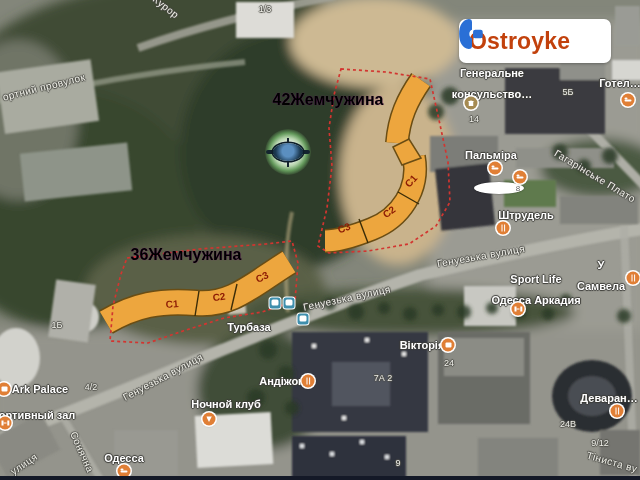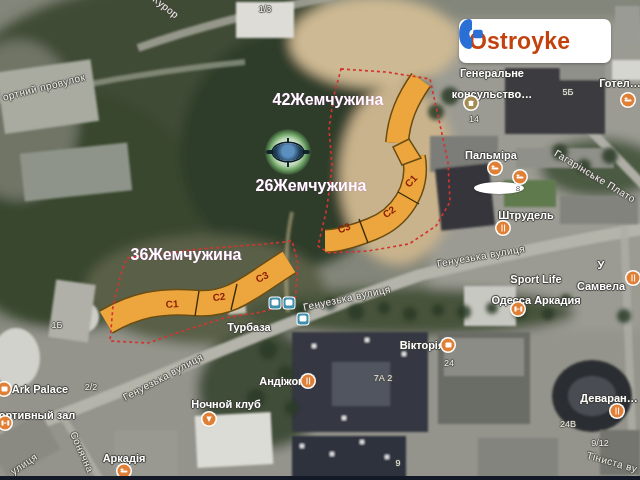--- a/index.html
+++ b/index.html
@@ -11,21 +11,21 @@
   .street{position:absolute;color:#f3f3ec;font-size:10px;letter-spacing:.5px;white-space:nowrap;
           text-shadow:1px 0 1px #4a4a45,-1px 0 1px #4a4a45,0 1px 1px #4a4a45,0 -1px 1px #4a4a45;}
   .poi{position:absolute;color:#fff;font-size:11px;font-weight:bold;text-align:center;
        white-space:pre-line;line-height:21px;
        text-shadow:1px 0 1px #3c3c38,-1px 0 1px #3c3c38,0 1px 1px #3c3c38,0 -1px 1px #3c3c38;}
   .num{position:absolute;color:#f0f0ea;font-size:9px;white-space:nowrap;
        text-shadow:1px 0 1px #50504a,-1px 0 1px #50504a,0 1px 1px #50504a,0 -1px 1px #50504a;padding-left:38px;}
   .num.circ{background:#fff;color:#666;border-radius:50%;width:12px;height:12px;line-height:13px;
        text-align:center;font-size:8px;text-shadow:none;box-shadow:0 0 2px rgba(0,0,0,.45);}
   .section{position:absolute;color:#8c1a04;font-size:10px;font-weight:bold;white-space:nowrap;}
-  .pearl{position:absolute;color:#ffffff;font-size:16px;font-weight:bold;white-space:nowrap;
+  .pearl{position:absolute;color:#000000;font-size:16px;font-weight:bold;white-space:nowrap;
          text-shadow:0 0 1px rgba(170,0,170,.6);text-align:right;}
   .marker{position:absolute;width:13px;height:13px;border-radius:50%;
           box-shadow:0 0 0 1.5px #fff,0 1px 2px rgba(0,0,0,.35);}
   .m-restaurant,.m-hotel,.m-fitness,.m-store,.m-bar,.m-venue{background:#e07f36;}
   .m-museum{background:#a58a52;}
   .m-transit{width:11px;height:11px;border-radius:2.5px;background:#3f8fad;box-shadow:0 0 0 1px #fff;}
   .m-hotel::after{content:"";position:absolute;left:3px;top:5.5px;width:7px;height:2.5px;background:#fff;border-radius:1px;}
   .m-hotel::before{content:"";position:absolute;left:3px;top:3.5px;width:2.5px;height:2px;background:#fff;border-radius:50%;}
   .m-restaurant::after{content:"";position:absolute;left:4.6px;top:3px;width:1.6px;height:7px;background:#fff;box-shadow:2.6px 0 0 #fff;}
   .m-museum::after{content:"";position:absolute;left:3px;top:3.5px;width:7px;height:6px;background:#fff;
@@ -195,41 +195,40 @@
       <div class="poi" style="left: 514px; top: 215px; transform: translate(-50%, -50%); margin-left: 12px;">Штрудель</div>
       <div class="poi" style="left: 249px; top: 303px; transform: translate(-50%, -50%); margin-top: 24px;">Турбаза</div>
       <div class="poi" style="left: 601px; top: 276px; transform: translate(-50%, -50%);">У Самвела</div>
       <div class="poi" style="left: 536px; top: 290px; transform: translate(-50%, -50%);">Sport Life
 Одесса Аркадия</div>
       <div class="poi" style="left: 422px; top: 345px; transform: translate(-50%, -50%);">Вікторія</div>
       <div class="poi" style="left: 282px; top: 381px; transform: translate(-50%, -50%);">Андіжон</div>
       <div class="poi" style="left: 226px; top: 404px; transform: translate(-50%, -50%);">Ночной клуб</div>
       <div class="poi" style="left: 40px; top: 389px; transform: translate(-50%, -50%);">Ark Palace</div>
       <div class="poi" style="left: 37px; top: 415px; transform: translate(-50%, -50%);">ортивный зал</div>
-      <div class="poi" style="left: 124px; top: 458px; transform: translate(-50%, -50%);">Аркадія</div>
+      <div class="poi" style="left: 124px; top: 458px; transform: translate(-50%, -50%);">Одесса</div>
       <div class="poi" style="left: 609px; top: 398px; transform: translate(-50%, -50%);">Деваран…</div>
       <div class="num" style="left: 246px; top: 9px; transform: translate(-50%, -50%);">1/3</div>
       <div class="num" style="left: 549px; top: 92px; transform: translate(-50%, -50%);">5Б</div>
       <div class="num" style="left: 455px; top: 119px; transform: translate(-50%, -50%); text-align: right;">14</div>
       <div class="num" style="left: 38px; top: 325px; transform: translate(-50%, -50%);">1Б</div>
       <div class="num" style="left: 430px; top: 363px; transform: translate(-50%, -50%);">24</div>
       <div class="num" style="left: 364px; top: 378px; transform: translate(-50%, -50%);">7А 2</div>
-      <div class="num" style="left: 72px; top: 387px; transform: translate(-50%, -50%);">2/2</div>
+      <div class="num" style="left: 72px; top: 387px; transform: translate(-50%, -50%);">4/2</div>
       <div class="num" style="left: 549px; top: 424px; transform: translate(-50%, -50%);">24В</div>
       <div class="num" style="left: 379px; top: 463px; transform: translate(-50%, -50%);">9</div>
       <div class="num" style="left: 566px; top: 443px; transform: translate(-50%, -50%); margin-left: 15px;">9/12</div>
       <div class="num circ" style="left: 499px; top: 188px; transform: translate(-50%, -50%);">8</div>
       <div class="section" style="left: 172px; top: 304px; transform: translate(-50%, -50%) rotate(-5deg);">C1</div>
       <div class="section" style="left: 219px; top: 297px; transform: translate(-50%, -50%) rotate(-8deg);">C2</div>
       <div class="section" style="left: 262px; top: 277px; transform: translate(-50%, -50%) rotate(-25deg);">C3</div>
       <div class="section" style="left: 411px; top: 181px; transform: translate(-50%, -50%) rotate(-48deg);">C1</div>
       <div class="section" style="left: 389px; top: 212px; transform: translate(-50%, -50%) rotate(-36deg);">C2</div>
       <div class="section" style="left: 344px; top: 228px; transform: translate(-50%, -50%) rotate(-20deg);">C3</div>
       <div class="pearl" style="left: 328px; top: 100px; transform: translate(-50%, -50%);">42Жемчужина</div>
-      <div class="pearl" style="left: 311px; top: 186px; transform: translate(-50%, -50%);">26Жемчужина</div>
       <div class="pearl" style="left: 186px; top: 255px; transform: translate(-50%, -50%);">36Жемчужина</div>
       <div class="marker m-museum" style="left: 471px; top: 103px; transform: translate(-50%, -50%);"></div>
       <div class="marker m-hotel" style="left: 628px; top: 100px; transform: translate(-50%, -50%);"></div>
       <div class="marker m-hotel" style="left: 495px; top: 168px; transform: translate(-50%, -50%);"></div>
       <div class="marker m-hotel" style="left: 520px; top: 177px; transform: translate(-50%, -50%);"></div>
       <div class="marker m-hotel" style="left: 124px; top: 471px; transform: translate(-50%, -50%);"></div>
       <div class="marker m-restaurant" style="left: 503px; top: 228px; transform: translate(-50%, -50%);"></div>
       <div class="marker m-restaurant" style="left: 633px; top: 278px; transform: translate(-50%, -50%);"></div>
       <div class="marker m-restaurant" style="left: 308px; top: 381px; transform: translate(-50%, -50%);"></div>
       <div class="marker m-restaurant" style="left: 617px; top: 411px; transform: translate(-50%, -50%);"></div>

